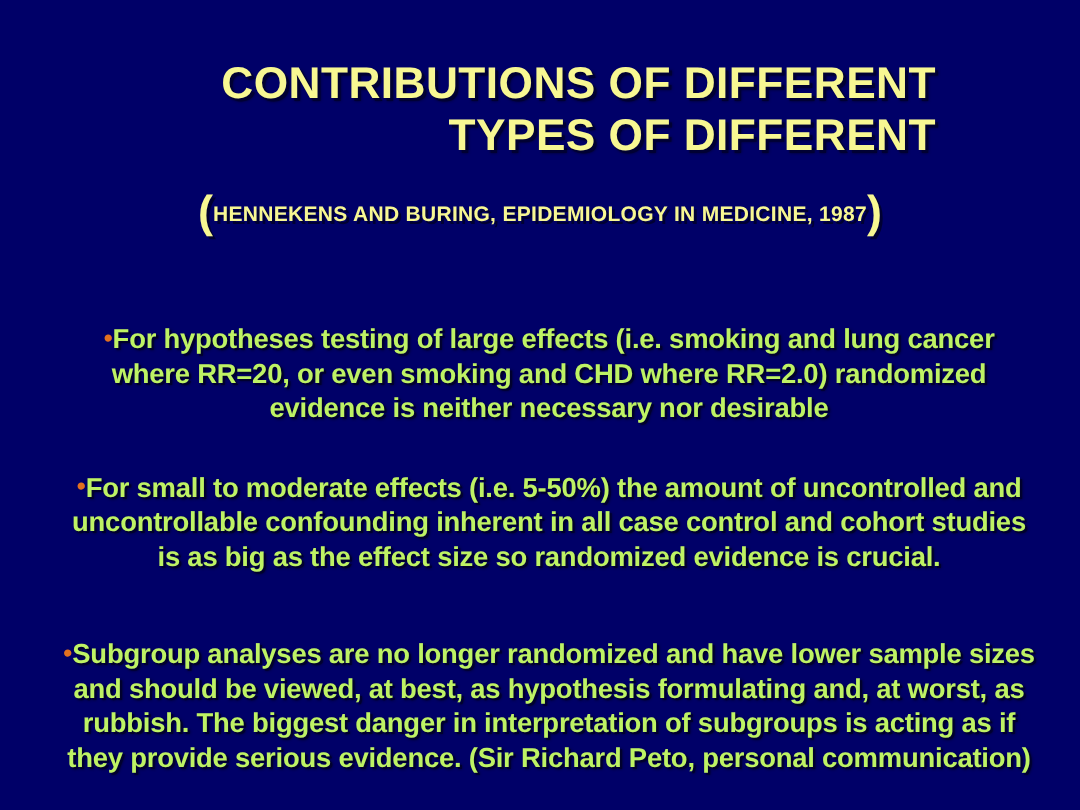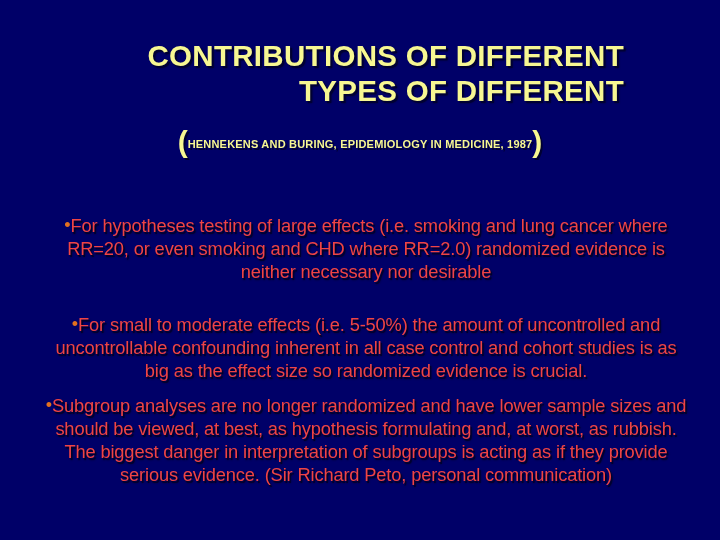--- a/index.html
+++ b/index.html
@@ -50,53 +50,54 @@
     white-space: nowrap;
   }
   .paren {
     font-size: 30px;
     font-weight: bold;
     color: #F7F792;
     text-shadow: 2px 2px 0 #000033;
     vertical-align: -4px;
   }
   .subtitle-text {
-    font-size: 11px;
+    font-size: 14px;
     font-weight: bold;
     color: #F7F792;
     letter-spacing: 0.2px;
     text-shadow: 2px 2px 0 #000033;
   }
 
   
   .bullet-block {
     position: absolute;
     left: 42px;
     width: 648px;
     text-align: center;
     color: #FFFFFF;
     font-size: 18.3px;
     line-height: 23px;
     letter-spacing: -0.15px;
     text-shadow: 1.5px 1.5px 0 #00002e, 1.5px 1.5px 2px #000026;
   }
   #bullet-1 { top: 214px; }
   #bullet-2 { top: 313px; }
-  #bullet-3 { top: 394px; }
+  #bullet-3 { top: 424px; }
 
   .bullet-dot {
     color: #E2701F;
     font-size: 18px;
     line-height: 23px;
     text-shadow: none;
     vertical-align: 1px;
     margin-right: 0px;
   }
   .bullet-text {
-    color: #ef4444;
+    color: #bef264;
+    font-weight: bold;
   }
 </style>
 </head>
 <body>
 
 <div id="slide">
 
   <div id="title-block">
     <div class="title-line">CONTRIBUTIONS OF DIFFERENT</div>
     <div class="title-line">TYPES OF DIFFERENT</div>

